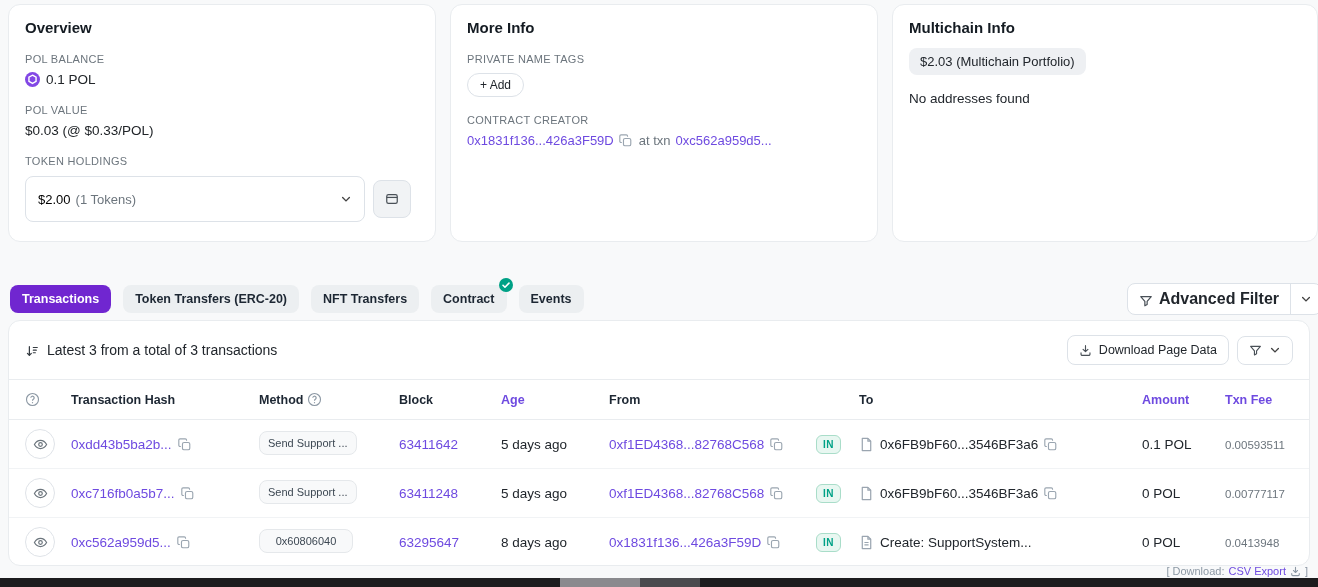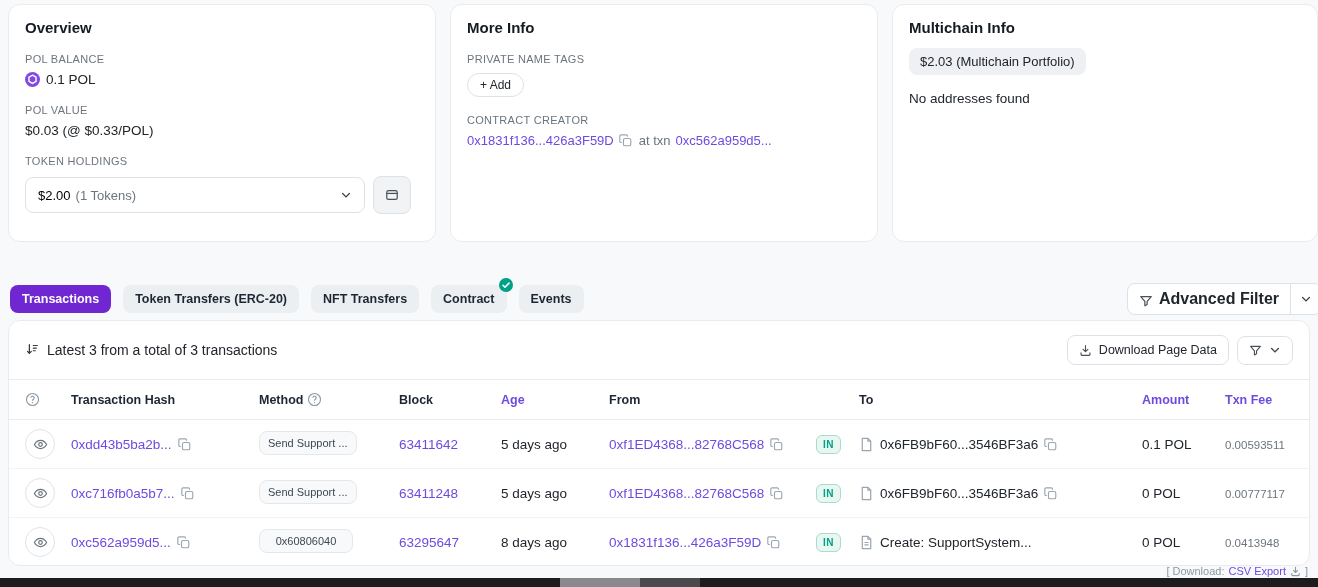--- a/index.html
+++ b/index.html
@@ -29,21 +29,21 @@
   .card.overview { width:428px; }
   .card.moreinfo { width:428px; }
   .card.multichain { width:426px; }
   .card h2 { font-size:15px; font-weight:700; color:#141b22; }
   .sec-label { font-size:11px; color:var(--muted); letter-spacing:.3px; margin-top:17px; }
   .balance-line { display:flex; align-items:center; gap:6px; margin-top:7px; font-size:13.5px; }
   .pol-icon { width:15px; height:15px; display:inline-flex; }
   .value-line { margin-top:7px; font-size:13.5px; }
   .holdings-row { display:flex; align-items:center; gap:8px; margin-top:9px; }
   .holdings-select {
-    width:340px; height:36px; background:#fff; border:1px solid var(--border2);
+    width:340px; height:46px; background:#fff; border:1px solid var(--border2);
     border-radius:8px; display:flex; align-items:center; justify-content:space-between;
     padding:0 12px; font-size:13px; cursor:pointer; font-family:inherit;
   }
   .holdings-select .cnt { color:var(--muted); margin-left:5px; }
   .chev { width:12px; height:12px; color:#444; display:inline-flex; }
   .wallet-btn {
     width:38px; height:38px; border:1px solid var(--border2); border-radius:8px;
     background:#f1f3f5; display:flex; align-items:center; justify-content:center; cursor:pointer;
   }
   .add-btn {
@@ -76,21 +76,21 @@
     background:#fff; border:1px solid var(--border2); border-radius:8px; overflow:hidden;
   }
   .adv-filter .main { display:flex; align-items:flex-end; gap:6px; padding:6px 11px; font-size:16px; cursor:pointer; background:none; border:none; font-family:inherit; color:#21262c;font-weight:bold; }
   .adv-filter .caret { display:flex; align-items:center; padding:0 9px; border-left:1px solid var(--border2); cursor:pointer; background:none; border-top:none;border-right:none;border-bottom:none; color:#444; }
   .icon14 { width:14px; height:14px; display:inline-flex; }
   .icon13 { width:13px; height:13px; display:inline-flex; }
 
   
   .tx-card { position:absolute; top:320px; left:8px; width:1302px; height:246px; overflow:hidden; }
   .tx-toolbar { height:58px; display:flex; align-items:center; justify-content:space-between; padding:0 16px; }
-  .tx-summary { display:flex; align-items:flex-start; gap:8px; font-size:14px; color:#21262c; }
+  .tx-summary { display:flex; align-items:flex-end; gap:8px; font-size:14px; color:#21262c; }
   .toolbar-right { display:flex; align-items:center; gap:8px; }
   .tool-btn {
     display:flex; align-items:center; gap:7px; background:#fff; border:1px solid var(--border2);
     border-radius:8px; padding:7px 11px; font-size:12.5px; color:#21262c; cursor:pointer; font-family:inherit;text-align:right;
   }
   table { width:100%; border-collapse:collapse; table-layout:fixed; }
   thead th {
     text-align:left; font-size:12.5px; font-weight:700; color:#1d2733;
     padding:12px 8px; border-top:1px solid var(--border); border-bottom:1px solid var(--border);
     white-space:nowrap;

